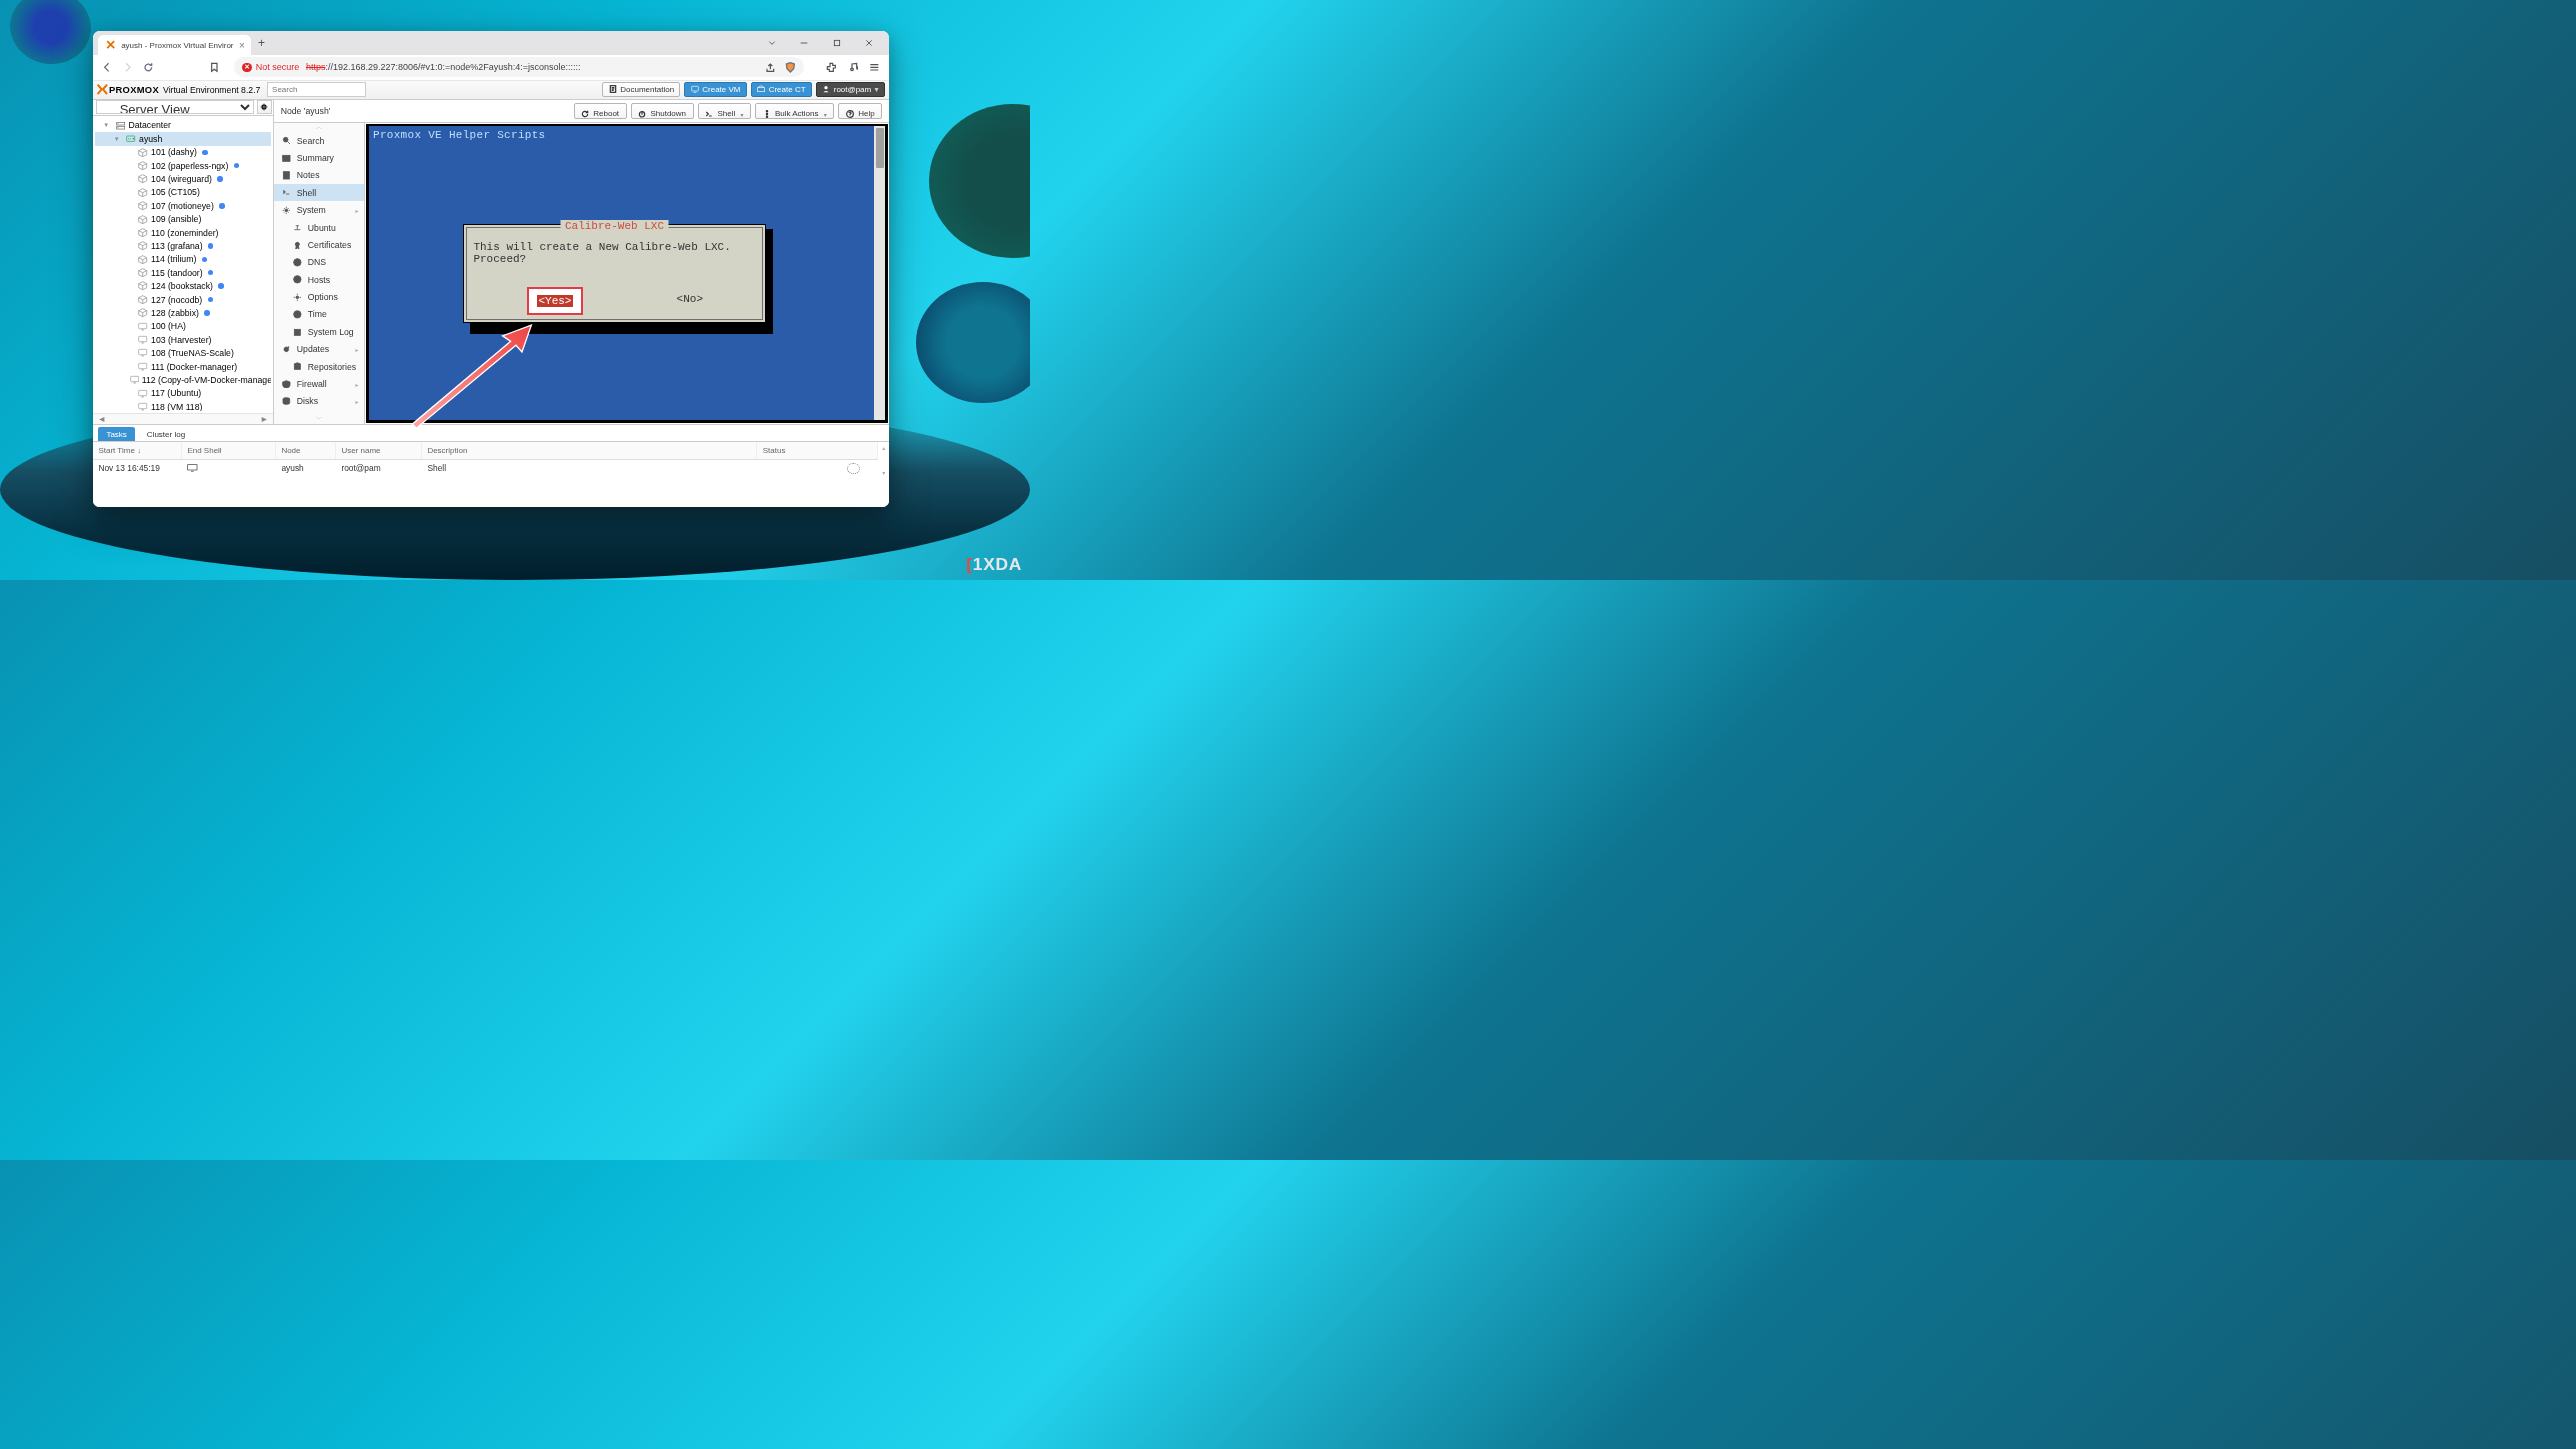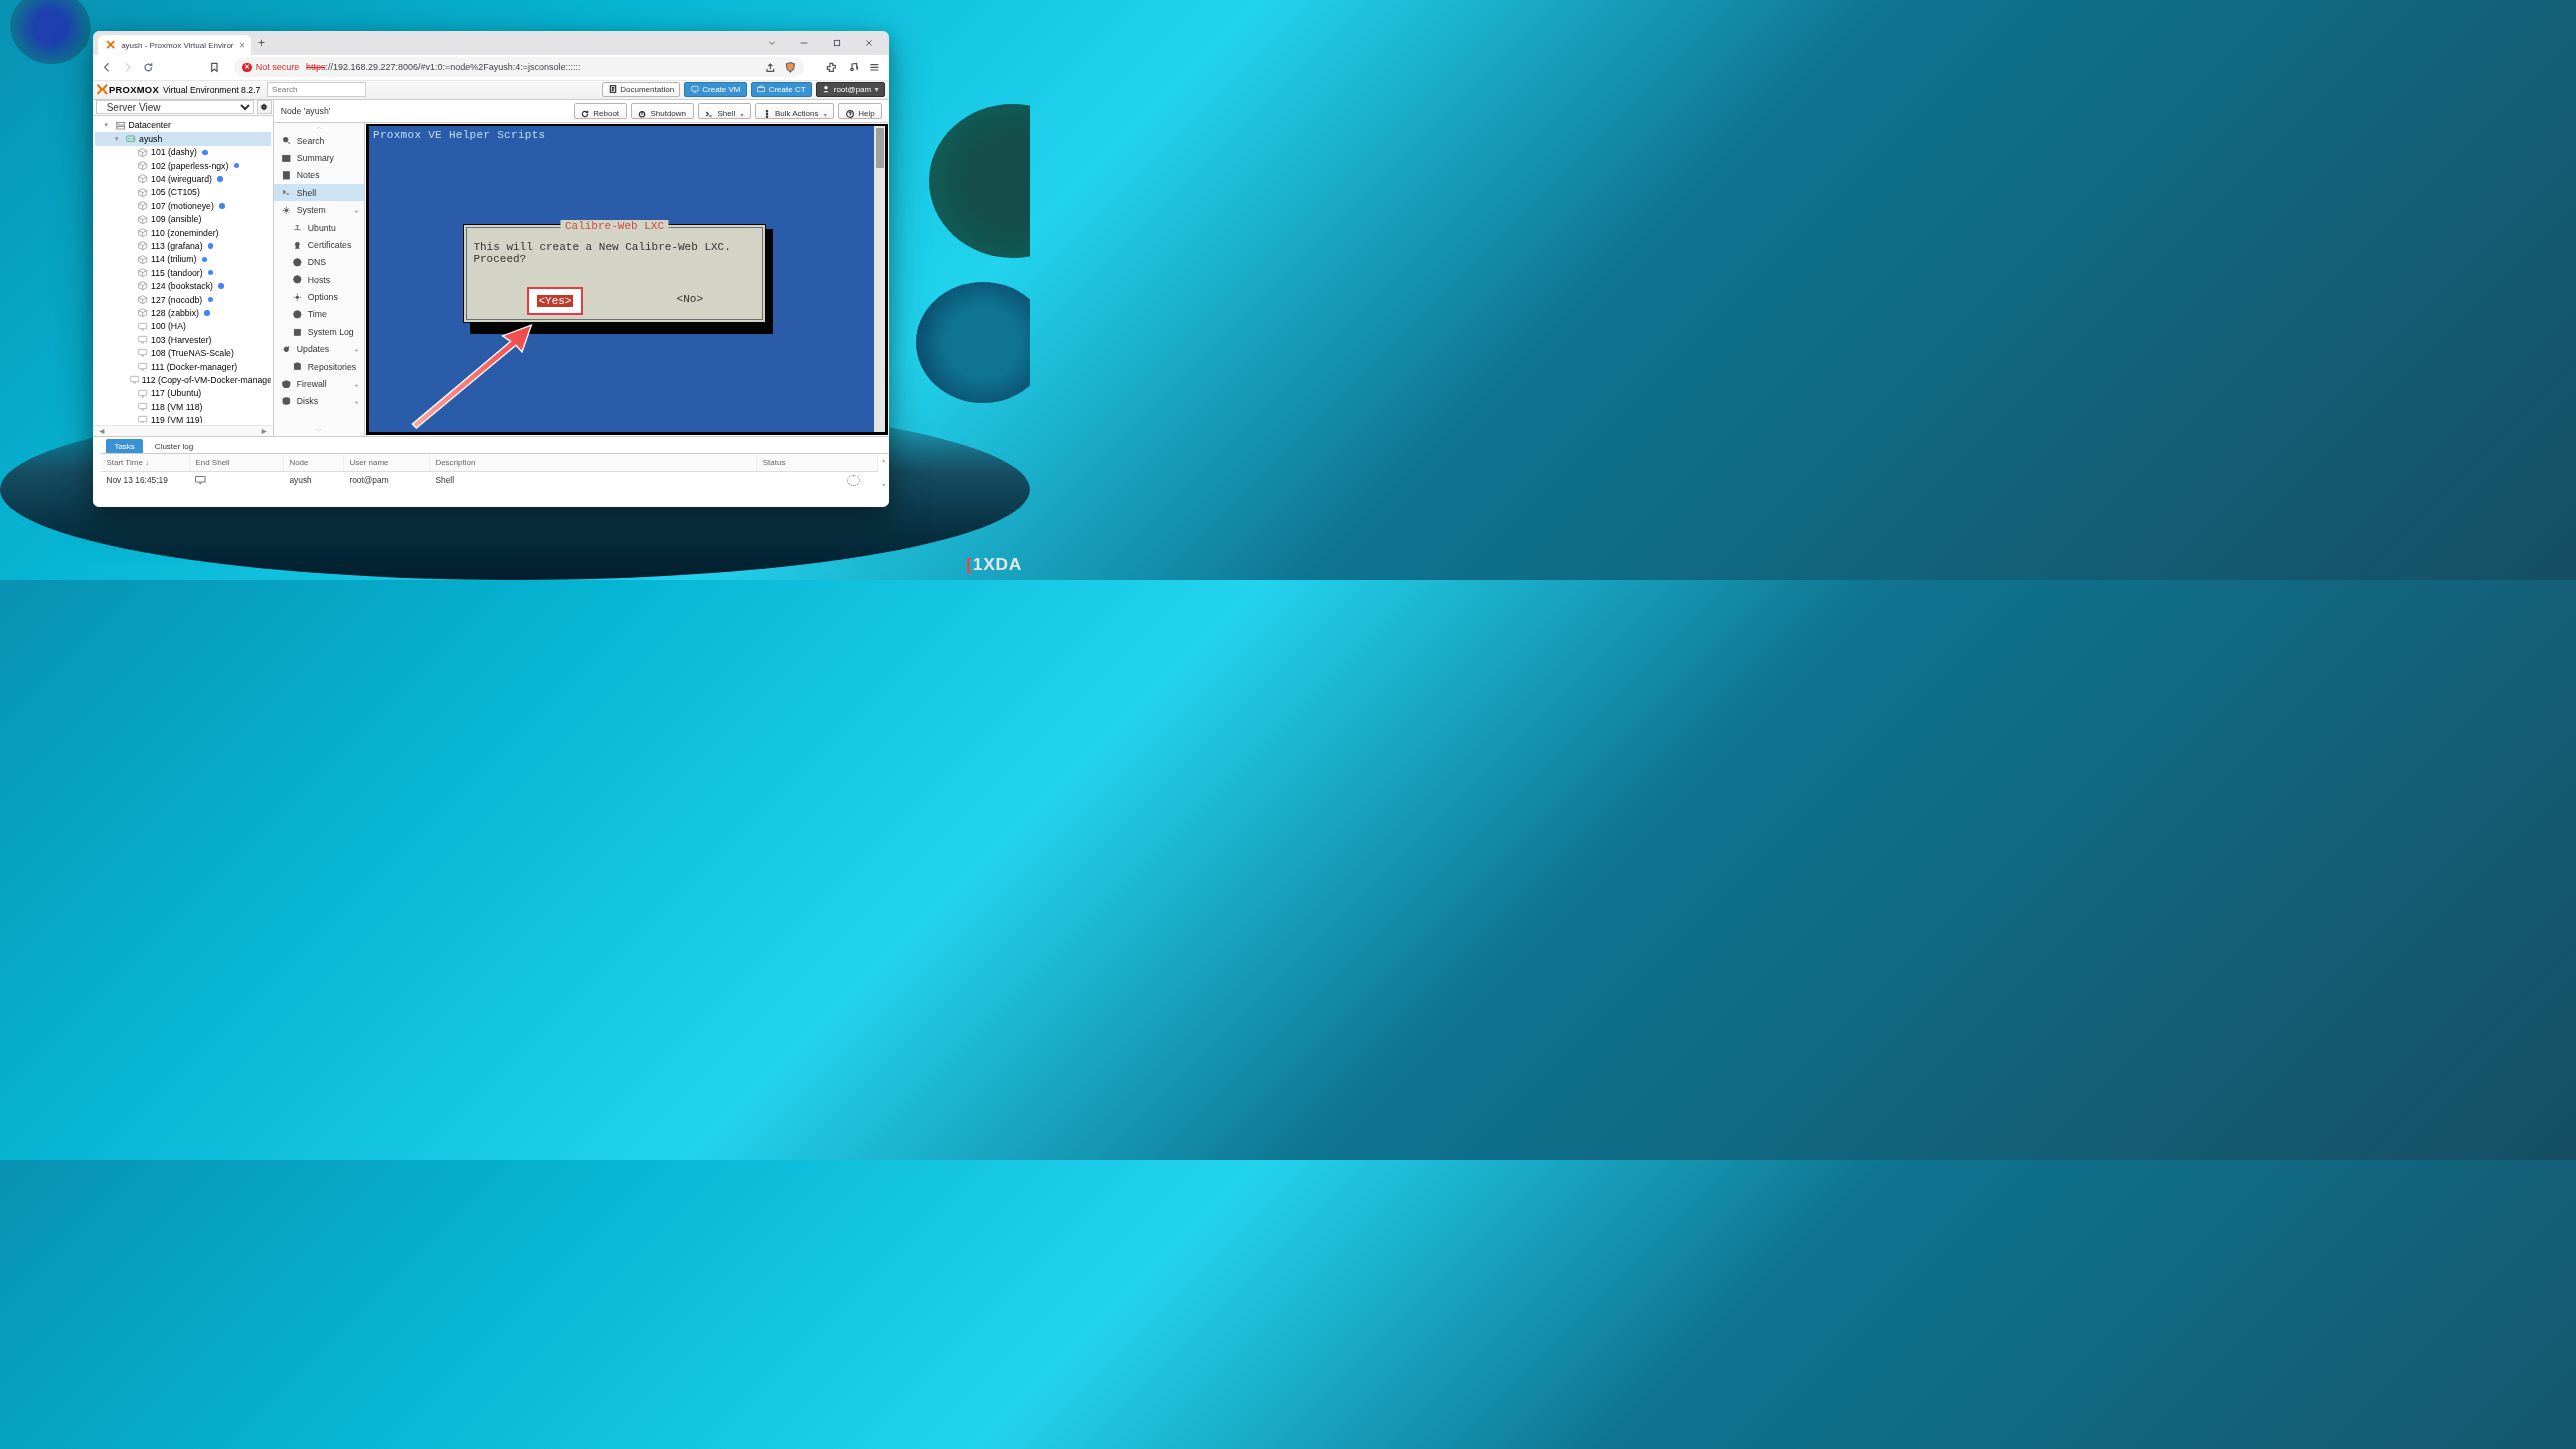--- a/index.html
+++ b/index.html
@@ -75,21 +75,21 @@
 .search-box input { height:14.8px; width:99px; border:0.7px solid #ccc; padding:0 4px; font-size:8px; background:#fff;}
 .hdr-spacer { flex:1;}
 .hdr-btn { height:14.8px; padding:0 5.4px; border:0.7px solid #b5b5b5; background:linear-gradient(#fff,#f6f6f6); border-radius:2px; display:flex; align-items:center; gap:3.4px; font-size:8px; cursor:pointer; color:#333;}
 .hdr-btn.primary { background:#3892d4; border-color:#2b78b0; color:#fff;}
 .hdr-btn.dark { background:#4c4c4c; border-color:#333; color:#fff;}
 .hdr-btn svg { width:8px; height:8px;}
 
 .pve-body { flex:1; display:flex; min-height:0;}
 .left-col { width:181px; display:flex; flex-direction:column; border-right:0.7px solid #ccc;}
 .view-sel { height:16px; border-bottom:0.7px solid #ccc; display:flex; align-items:center; }
-.view-sel select { flex:1; height:14.8px; border:0.7px solid #ccc; margin:0.7px 2.7px; font-size:10px; padding-left:6px; background:#fff;}
+.view-sel select { flex:1; height:14.8px; border:0.7px solid #ccc; margin:0.7px 2.7px; font-size:13px; padding-left:19px; background:#fff;}
 .gear-btn { width:14.8px; height:14.8px; border:0.7px solid #ccc; background:linear-gradient(#fff,#f0f0f0); display:flex; align-items:center; justify-content:center; margin-right:1.3px; cursor:pointer;}
 .tree { flex:1; overflow-y:auto; overflow-x:hidden; font-size:8.7px; position:relative; margin:2px;}
 .tree::-webkit-scrollbar { width:10.7px;}
 .tree::-webkit-scrollbar-thumb { background:#c1c1c1; border:2px solid #fff; border-radius:5.4px;}
 .tree-inner { padding:1.3px 0; min-height:100%;}
 .tn { height:13.4px; display:flex; align-items:center; padding-left:5.4px; gap:2.7px; cursor:pointer; white-space:nowrap;}
 .tn.selected { background:#cde2f2;}
 .tn .toggle { width:8px; display:inline-block; color:#888; font-size:6.7px;}
 .tn .icn { width:10.7px; height:10.7px; display:flex; align-items:center; justify-content:center;}
 .tn .icn svg { width:9.4px; height:9.4px;}
@@ -132,21 +132,21 @@
 .dlg-yes-wrap { position:absolute; top:62px; left:63px; width:56px; height:28px; border:2.7px solid #e63946; background:#fff; display:flex; align-items:center; justify-content:center;}
 .dlg-yes { background:#c0392b; color:#fff; padding:0 1.3px;}
 .dlg-no { position:absolute; top:68px; right:62px; color:#333;}
 .vscroll { width:10.7px; background:#e5e5e5; position:relative;}
 .vscroll .vthumb { position:absolute; top:1.3px; left:1.3px; right:1.3px; height:40px; background:#a0a0a0; border-radius:1.3px;}
 
 .annot-arrow { position:absolute; top:191px; left:38px; pointer-events:none; z-index:5;}
 .annot-arrow svg { width:127px; height:114px;}
 
 
-.tasks-panel { height:71px; border-top:0.7px solid #ccc; display:flex; flex-direction:column; background:#fff;padding-left:8px;}
+.tasks-panel { height:83px; border-top:0.7px solid #ccc; display:flex; flex-direction:column; background:#fff;}
 .tasks-tabs { height:17.4px; border-bottom:0.7px solid #ccc; display:flex; align-items:flex-end; padding:0 5.4px; gap:4px;}
 .ttab { padding:2.7px 8px; font-size:8px; border-radius:2px 2px 0 0; cursor:pointer; color:#333;}
 .ttab.active { background:#3892d4; color:#fff;}
 .task-grid { flex:1; overflow:hidden;}
 .tg-head { height:17.4px; display:flex; border-bottom:0.7px solid #ddd; background:#fafafa; font-size:8px; color:#666;}
 .tg-head div { padding:3.4px 5.4px; border-right:0.7px solid #eee;}
 .tg-row { height:17.4px; display:flex; font-size:8.4px; color:#333; align-items:center;}
 .tg-row div { padding:2.7px 5.4px;}
 .c-start{width:89px;} .c-end{width:94px;} .c-node{width:60px;} .c-user{width:86px;} .c-desc{flex:1;} .c-status{width:121px;}
 .tg-row .c-end { display:flex; align-items:center; justify-content:flex-start;}

